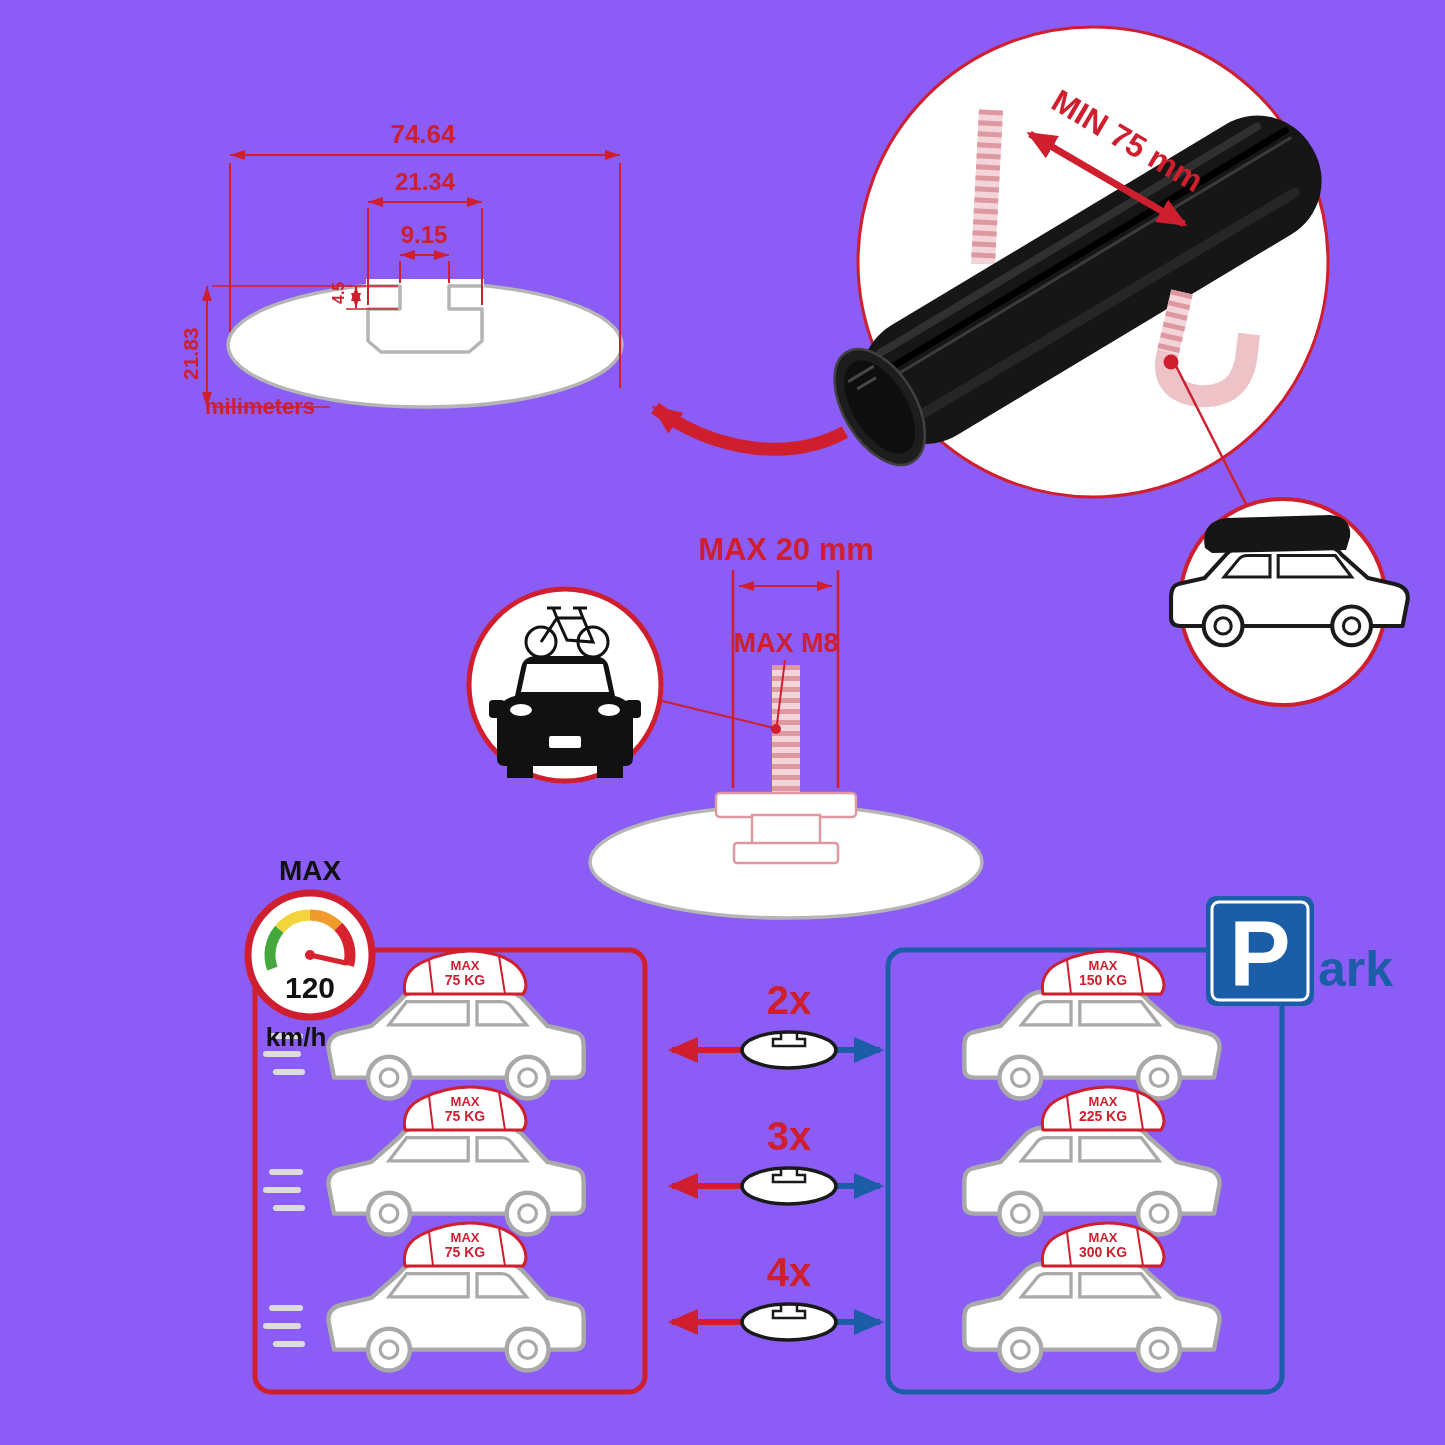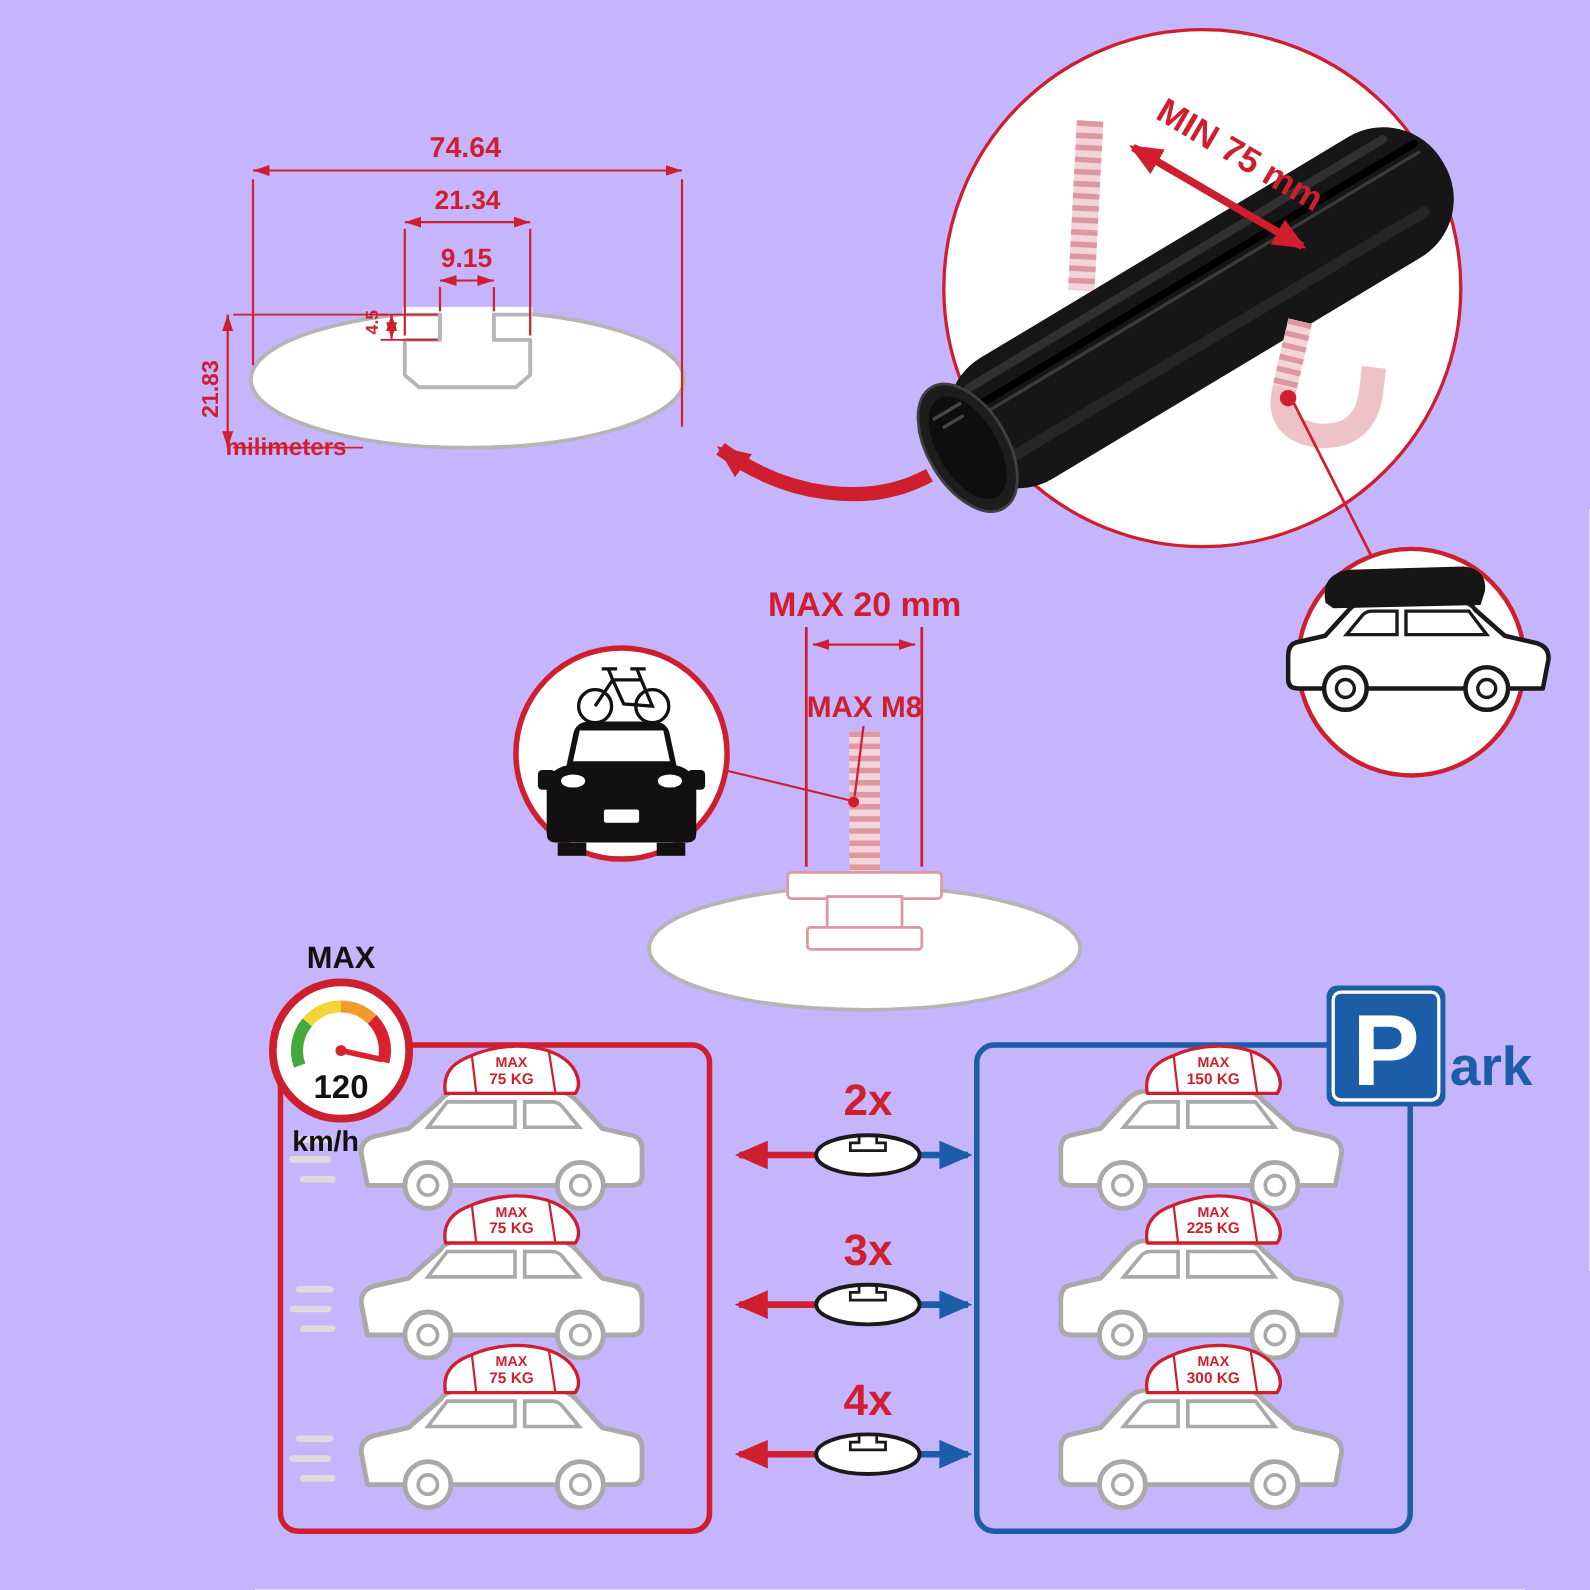--- a/index.html
+++ b/index.html
@@ -1,16 +1,16 @@
 <!DOCTYPE html>
 <html><head>
 <meta charset="utf-8">
 <style>
   html,body{margin:0;padding:0;background:#ffffff;}
-  .page{position:relative;width:1445px;height:1445px;background:#c4b5fd;overflow:hidden;}
+  .page{position:relative;width:1445px;height:1445px;background:#8b5cf6;overflow:hidden;}
   svg{display:block;}
   text{font-family:"Liberation Sans",sans-serif;user-select:none;}
   .dim{fill:#cf1f2f;font-weight:bold;}
   .blk{fill:#111111;font-weight:bold;}
   .white{fill:#ffffff;font-weight:bold;}
   .blue{fill:#1b5ea7;font-weight:bold;}
 </style>
 </head>
 <body>
 

